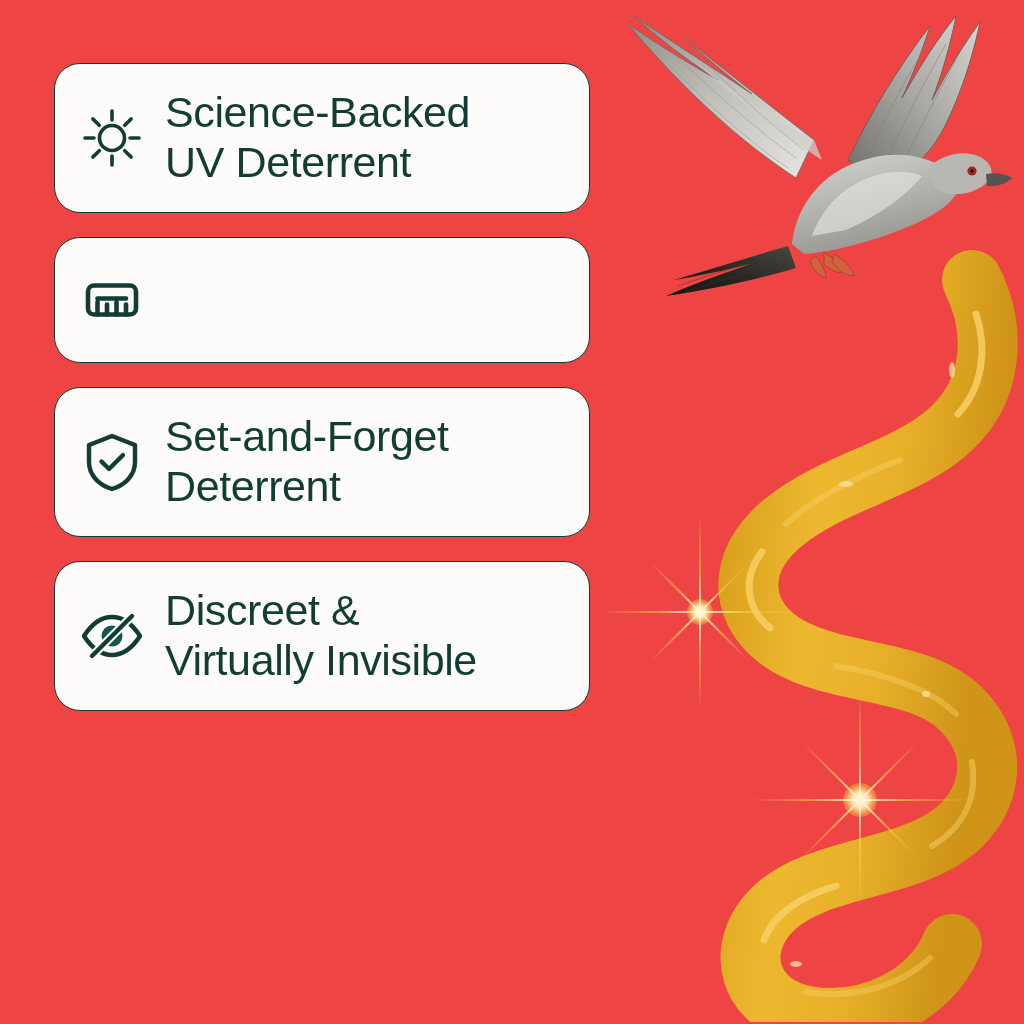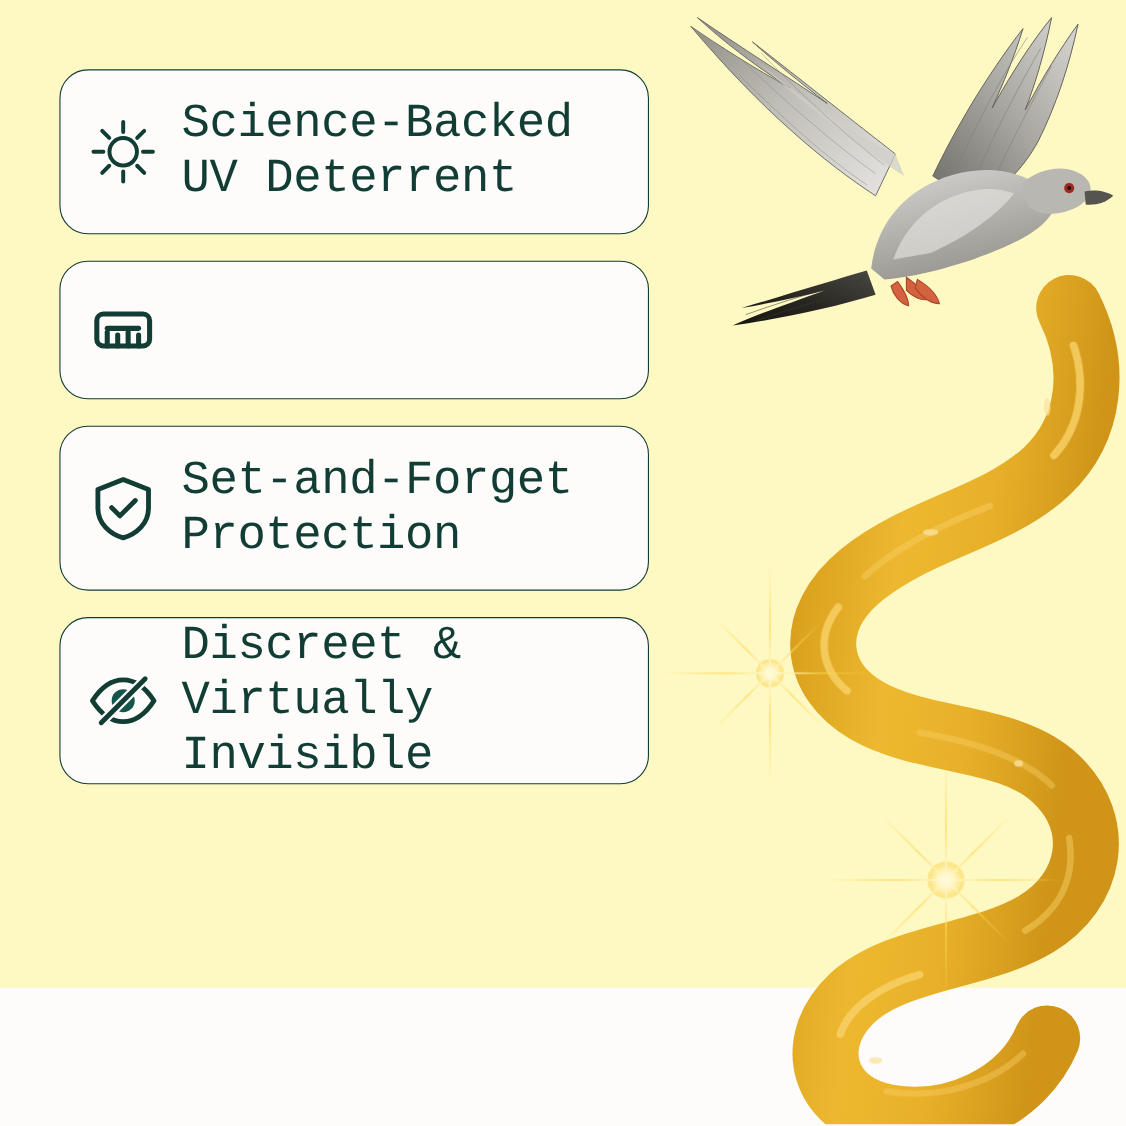--- a/index.html
+++ b/index.html
@@ -13,23 +13,22 @@
 
   body {
     background: #fdfcfa;
     font-family: "Liberation Sans", sans-serif;
     position: relative;
   }
 
   .stage {
     position: relative;
     width: 1024px;
-    height: 898px;
-    background: #fef9c3;
-    font-family: Liberation Mono, monospace;
+    height: 1024px;
+    background: #ef4444;
   }
 
   
   .feature-list {
     position: absolute;
     left: 54px;
     top: 63px;
     width: 536px;
     display: flex;
     flex-direction: column;
@@ -146,21 +145,21 @@
 
 
     <div class="feature-card tall">
       <span class="feature-icon">
         <svg width="58" height="60" viewBox="0 0 58 60" fill="none" stroke="#123d35" stroke-width="4.4" stroke-linecap="round" stroke-linejoin="round">
           <path d="M29 4 L52 13 V30 C52 44 41 53.5 29 57 C17 53.5 6 44 6 30 V13 L29 4 Z"></path>
           <path d="M18.5 29.5 L26 37 L40 23"></path>
         </svg>
       </span>
       <span class="feature-label">Set-and-Forget
-Protection</span>
+Deterrent</span>
     </div>
 
     <div class="feature-card tall">
       <span class="feature-icon">
         <svg width="62" height="50" viewBox="0 0 62 50" fill="none">
           <path d="M3 25 C12 11 21.5 6 31 6 C40.5 6 50 11 59 25
                    C50 39 40.5 44 31 44 C21.5 44 12 39 3 25 Z" stroke="#123d35" stroke-width="4.4" stroke-linejoin="round"></path>
           <circle cx="31" cy="25" r="10.5" fill="#15564a"></circle>
           <line x1="11" y1="45" x2="51" y2="5" stroke="#fdfcfa" stroke-width="8.5" stroke-linecap="round"></line>
           <line x1="11" y1="45" x2="51" y2="5" stroke="#123d35" stroke-width="4.4" stroke-linecap="round"></line>

